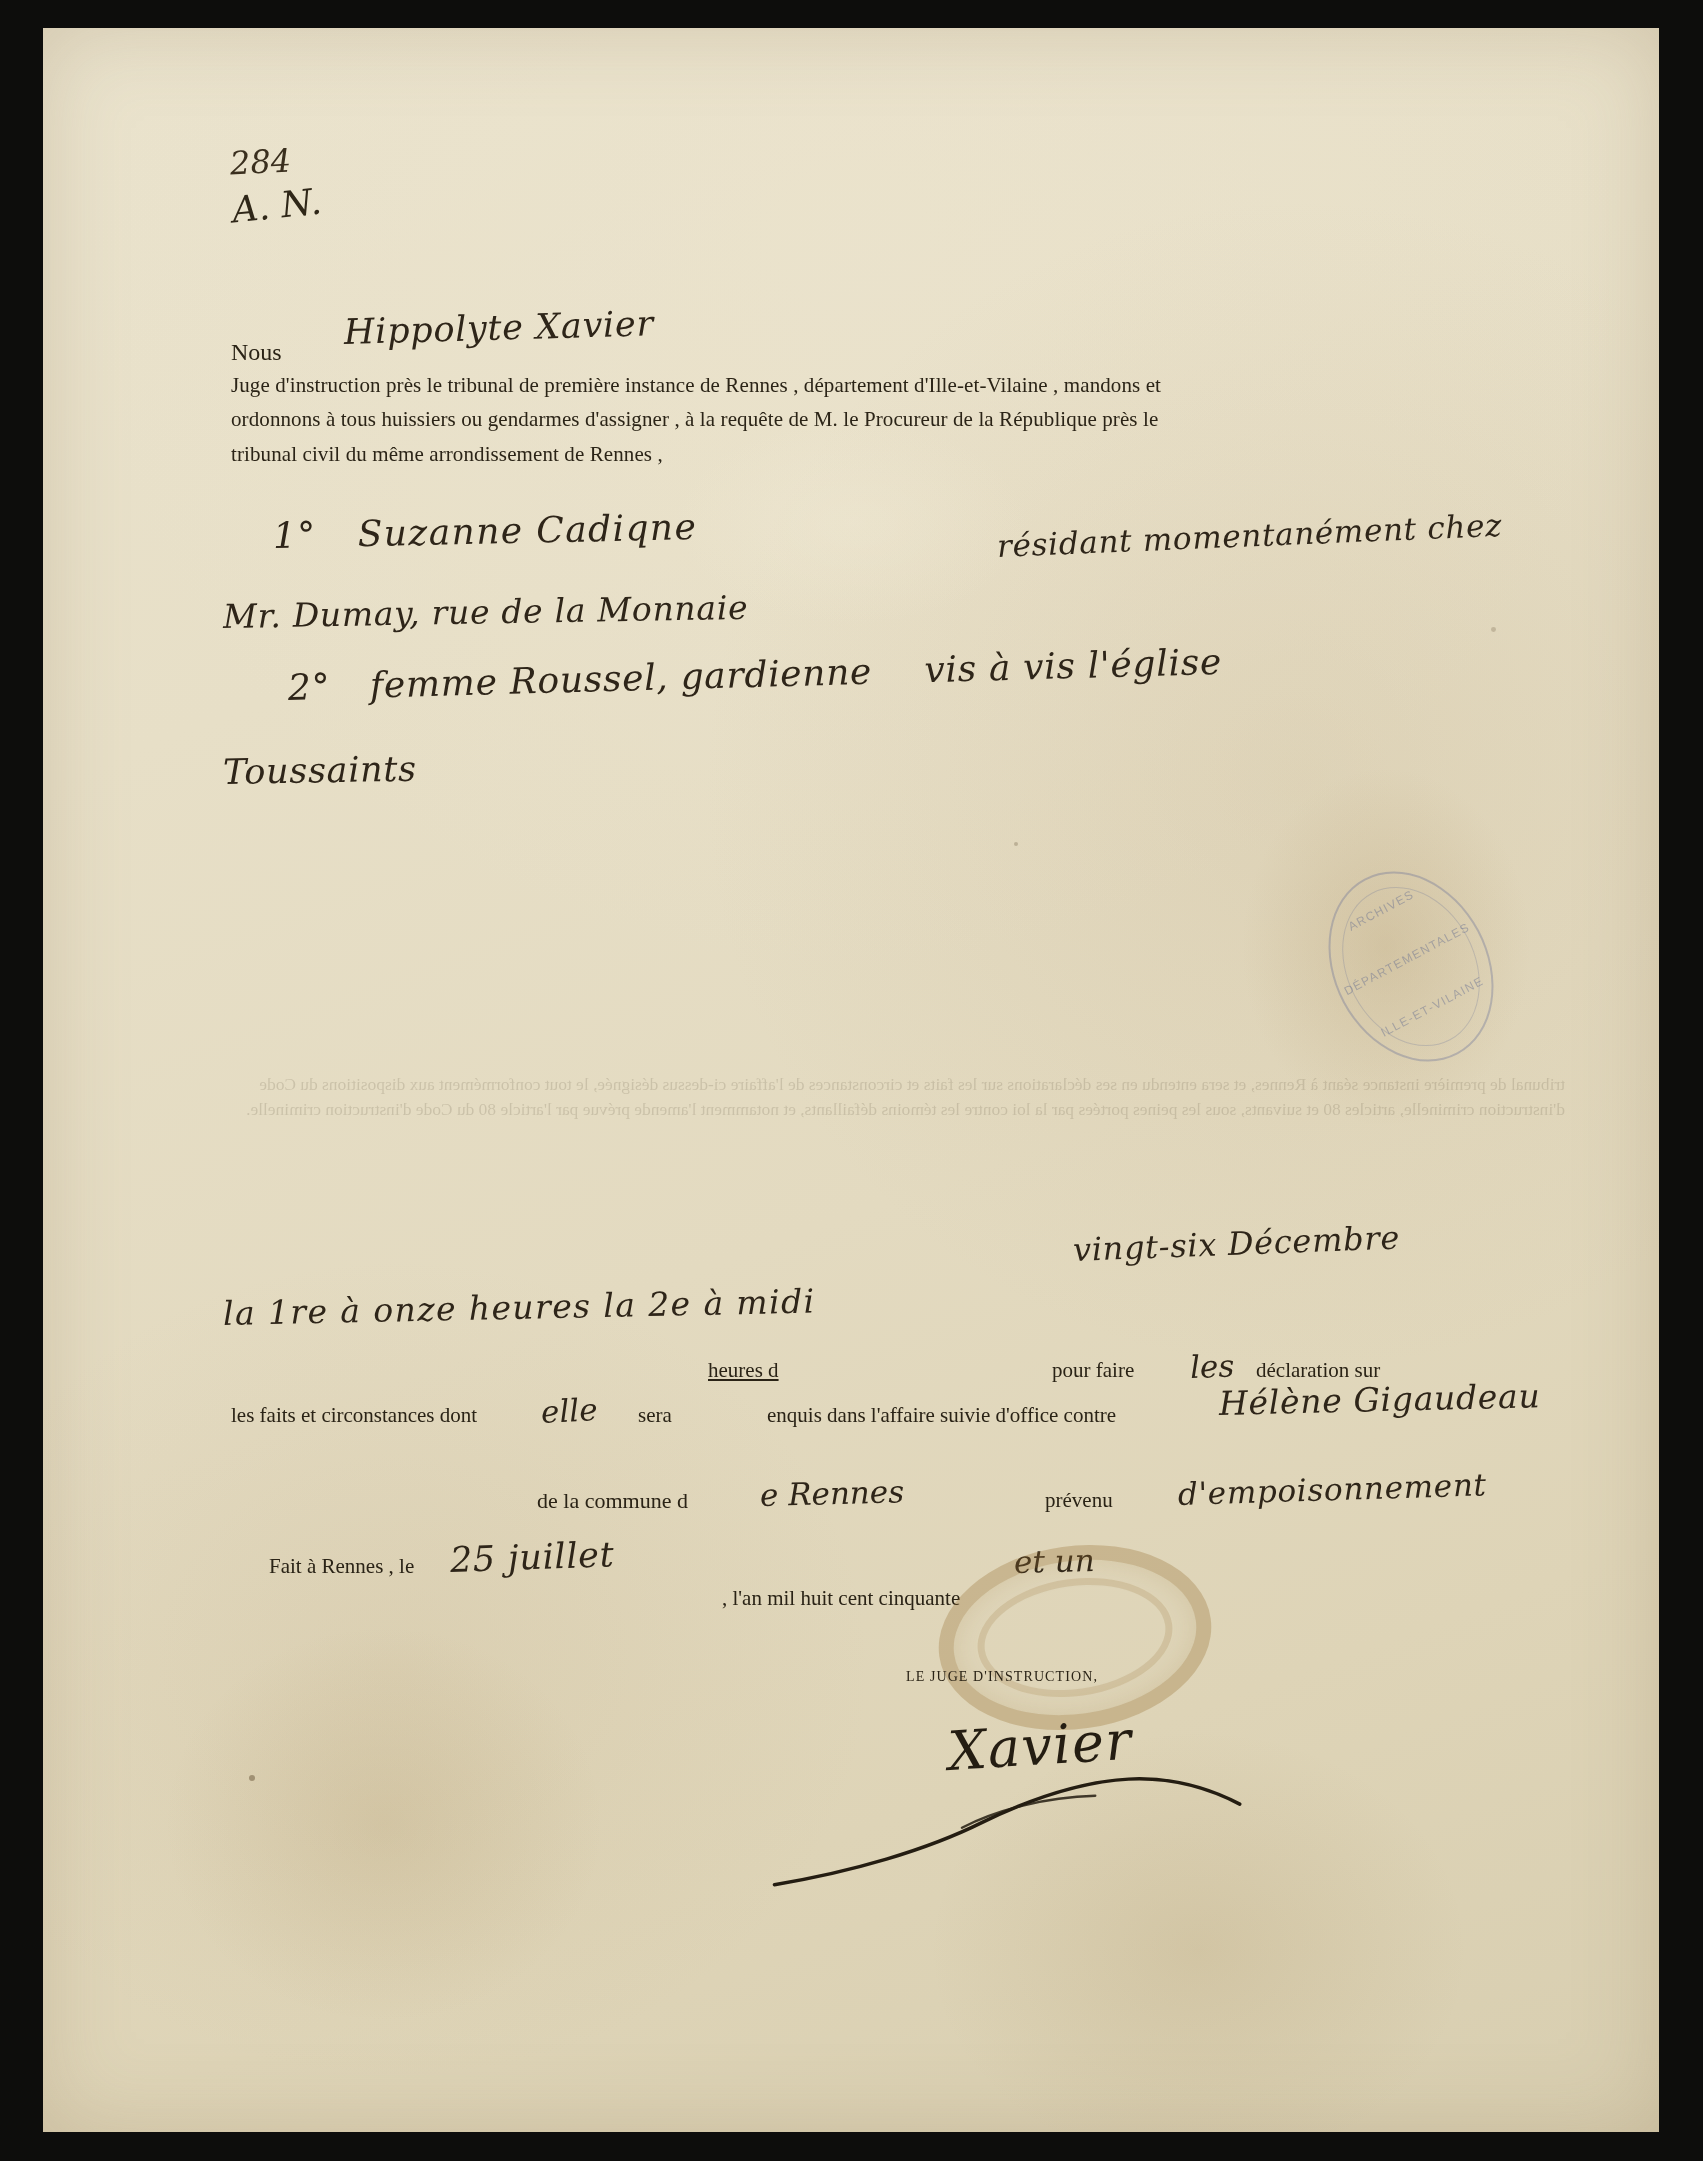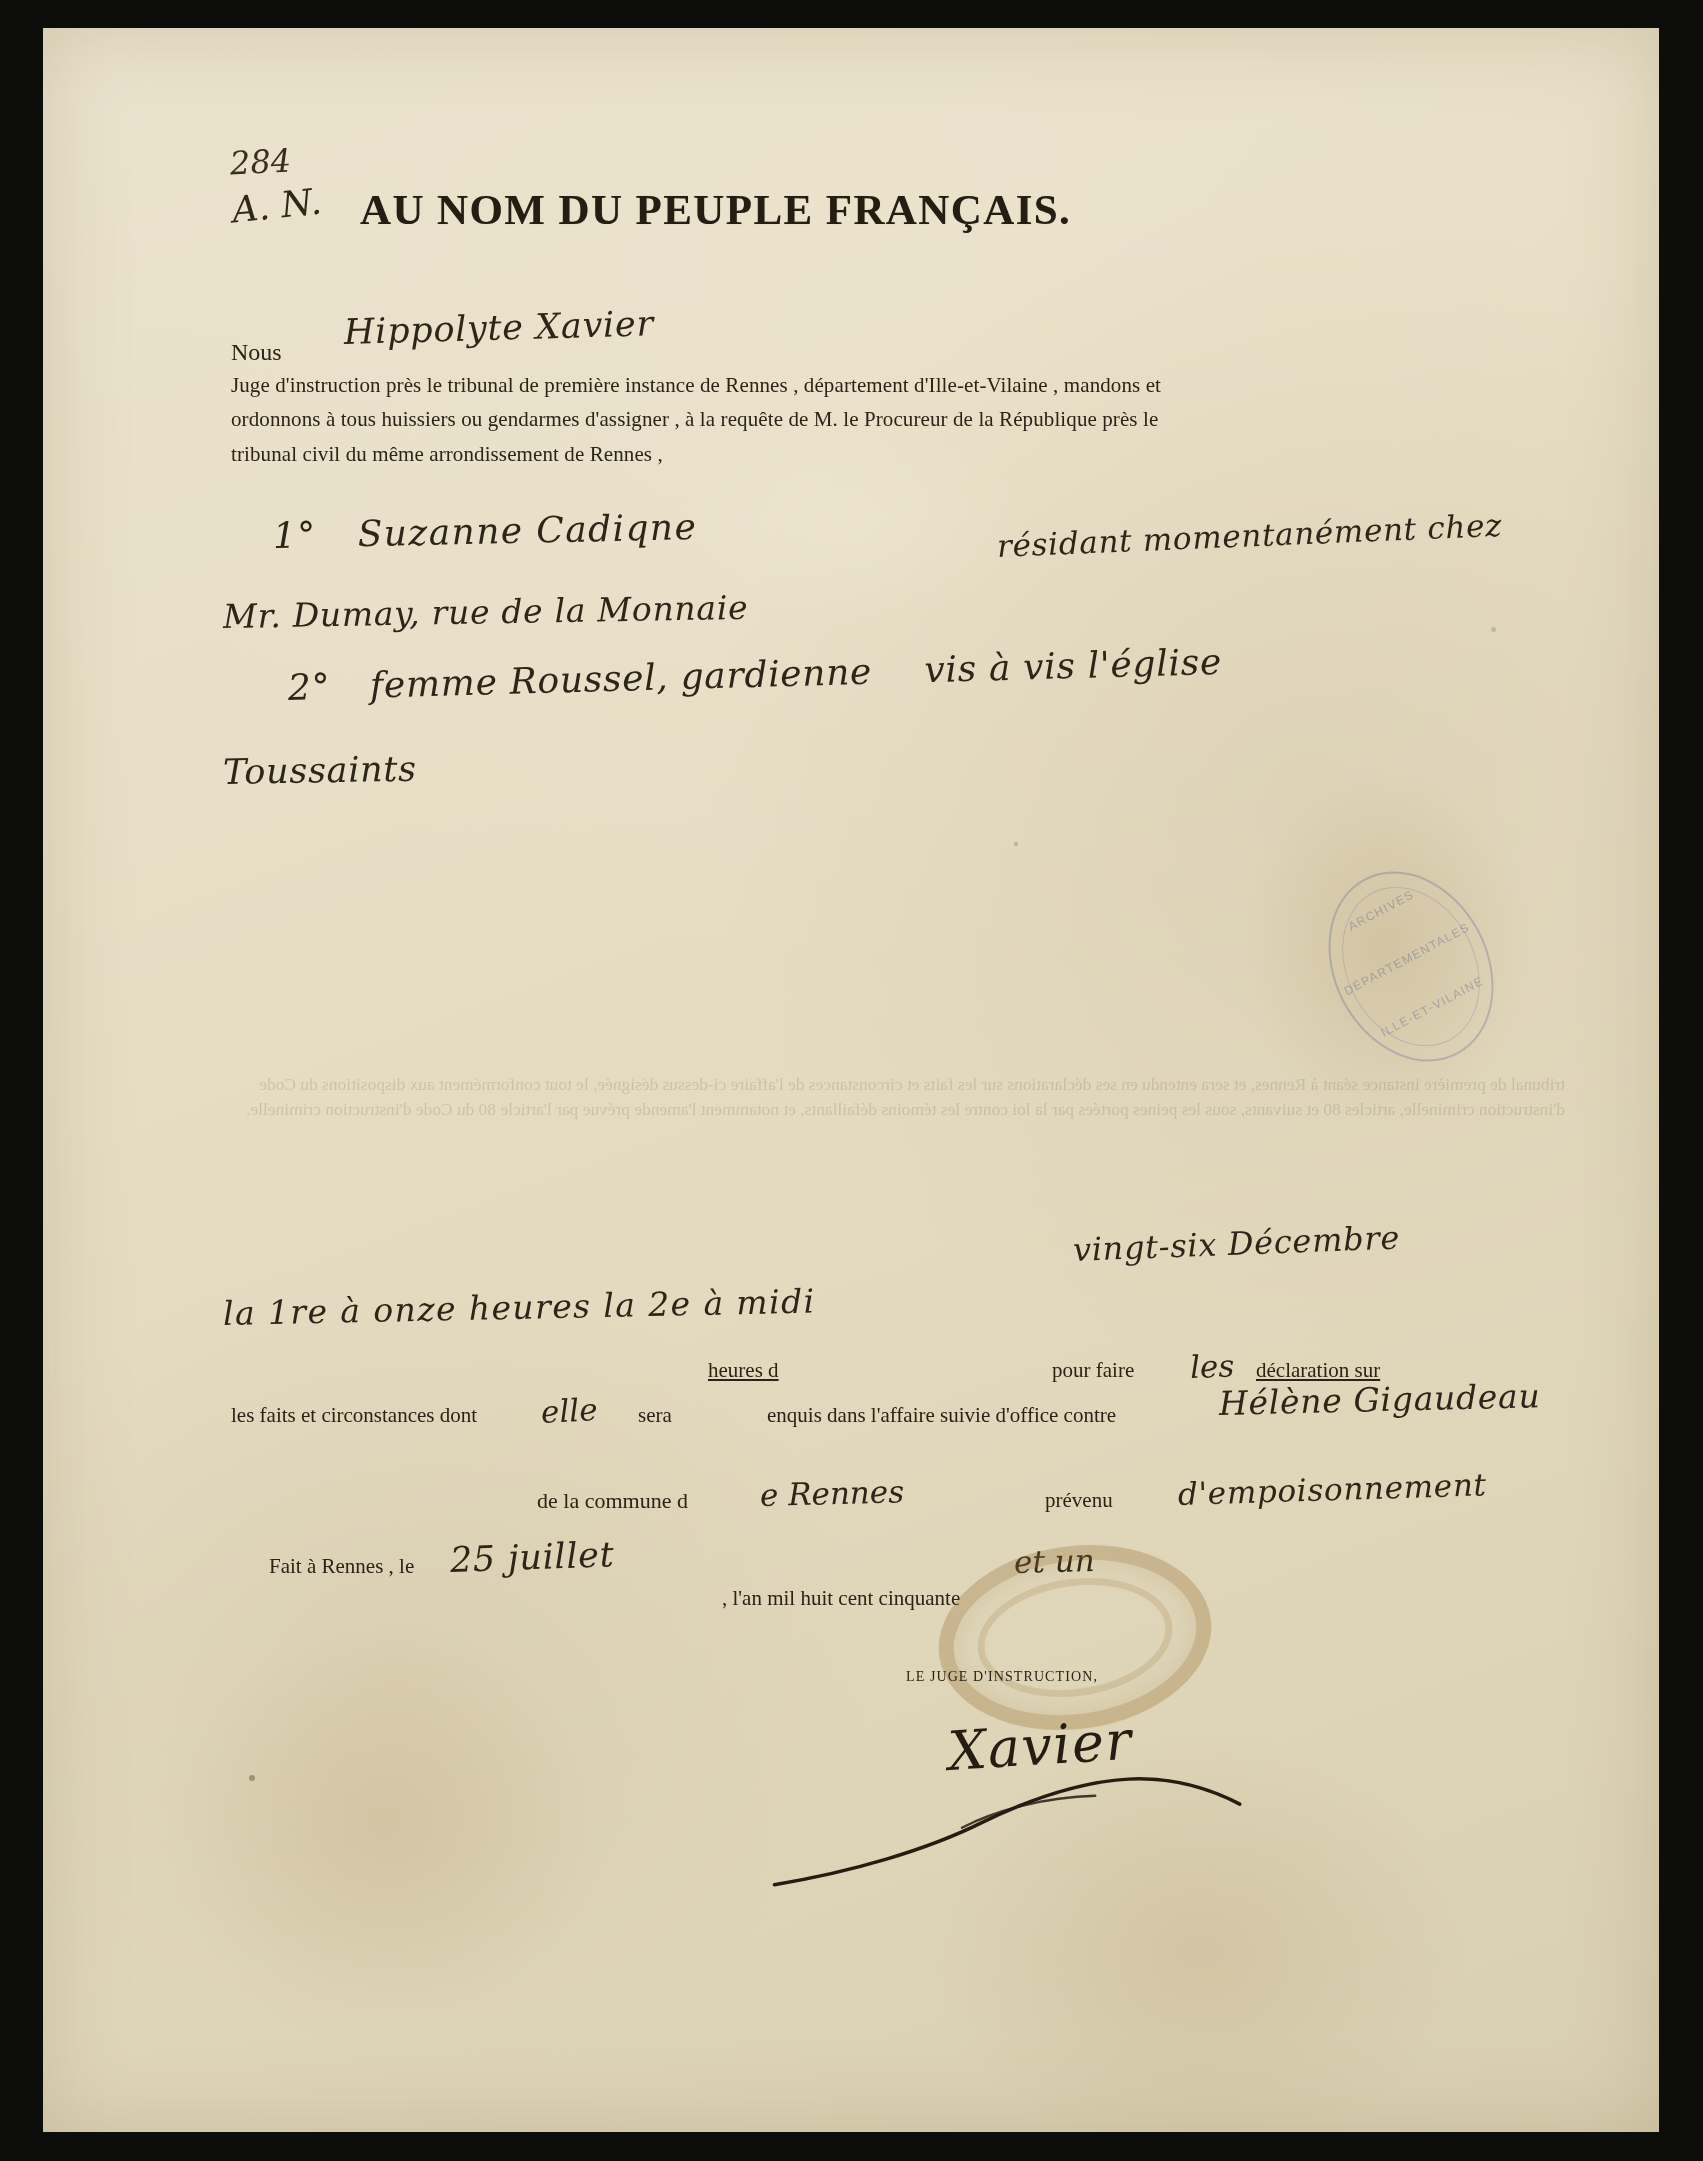--- a/index.html
+++ b/index.html
@@ -183,21 +183,20 @@
   #hw-la {
     left: 1147px;
     top: 1321px;
     font-size: 31px;
     transform: rotate(-2deg);
   }
   #declaration-sur {
     left: 1213px;
     top: 1330px;
     font-size: 21px;
-    text-decoration: underline;
   }
 
   #faits-line {
     left: 188px;
     top: 1375px;
     font-size: 21px;
   }
   #hw-elle {
     left: 498px;
     top: 1366px;
@@ -392,21 +391,20 @@
     <div class="blotch" style="left:891px; top:1706px; width:529px; height:432px; background:radial-gradient(ellipse at center, rgba(170,146,100,0.20) 0%, rgba(170,146,100,0) 72%);"></div>
     <div class="blotch" style="left:627px; top:390px; width:362px; height:209px; background:radial-gradient(ellipse at center, rgba(242,236,216,0.35) 0%, rgba(242,236,216,0) 70%);"></div>
 
     <div class="speck" style="left:206px; top:1747px; width:6.3px; height:6.3px;"></div>
     <div class="speck" style="left:971px; top:814px; width:4.2px; height:4.2px; opacity:.6;"></div>
     <div class="speck" style="left:1448px; top:599px; width:4.9px; height:4.9px; opacity:.5;"></div>
 
     <div id="archive-num">284</div>
     <div id="archive-mark">A. N.</div>
 
-    <div id="title" class="printed">AU NOM DU PEUPLE FRANÇAIS.</div>
 
     <div id="nous-label" class="printed">Nous</div>
     <div id="hw-judge" class="hand">Hippolyte Xavier</div>
 
     <div id="bl1" class="printed body-line">Juge d'instruction près le tribunal de première instance de Rennes , département d'Ille-et-Vilaine , mandons et</div>
     <div id="bl2" class="printed body-line">ordonnons à tous huissiers ou gendarmes d'assigner , à la requête de M. le Procureur de la République près le</div>
     <div id="bl3" class="printed body-line">tribunal civil du même arrondissement de Rennes ,</div>
 
     <div id="hw-w1a" class="hand">
       <span>1°</span>

